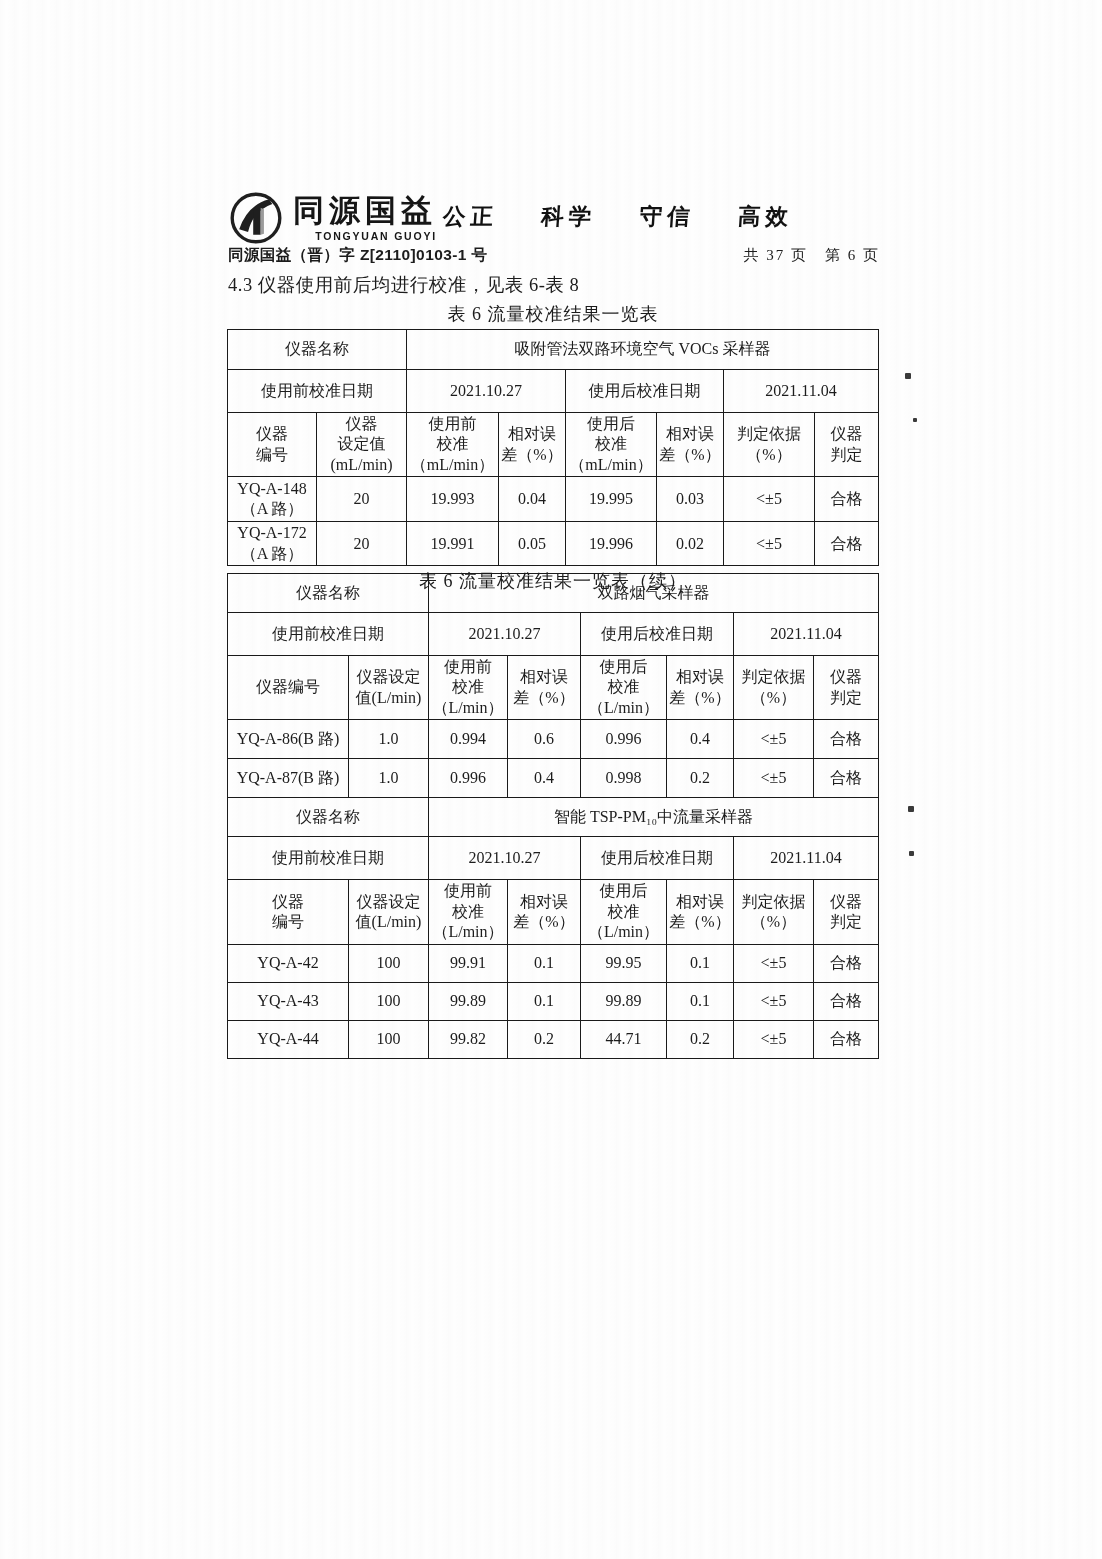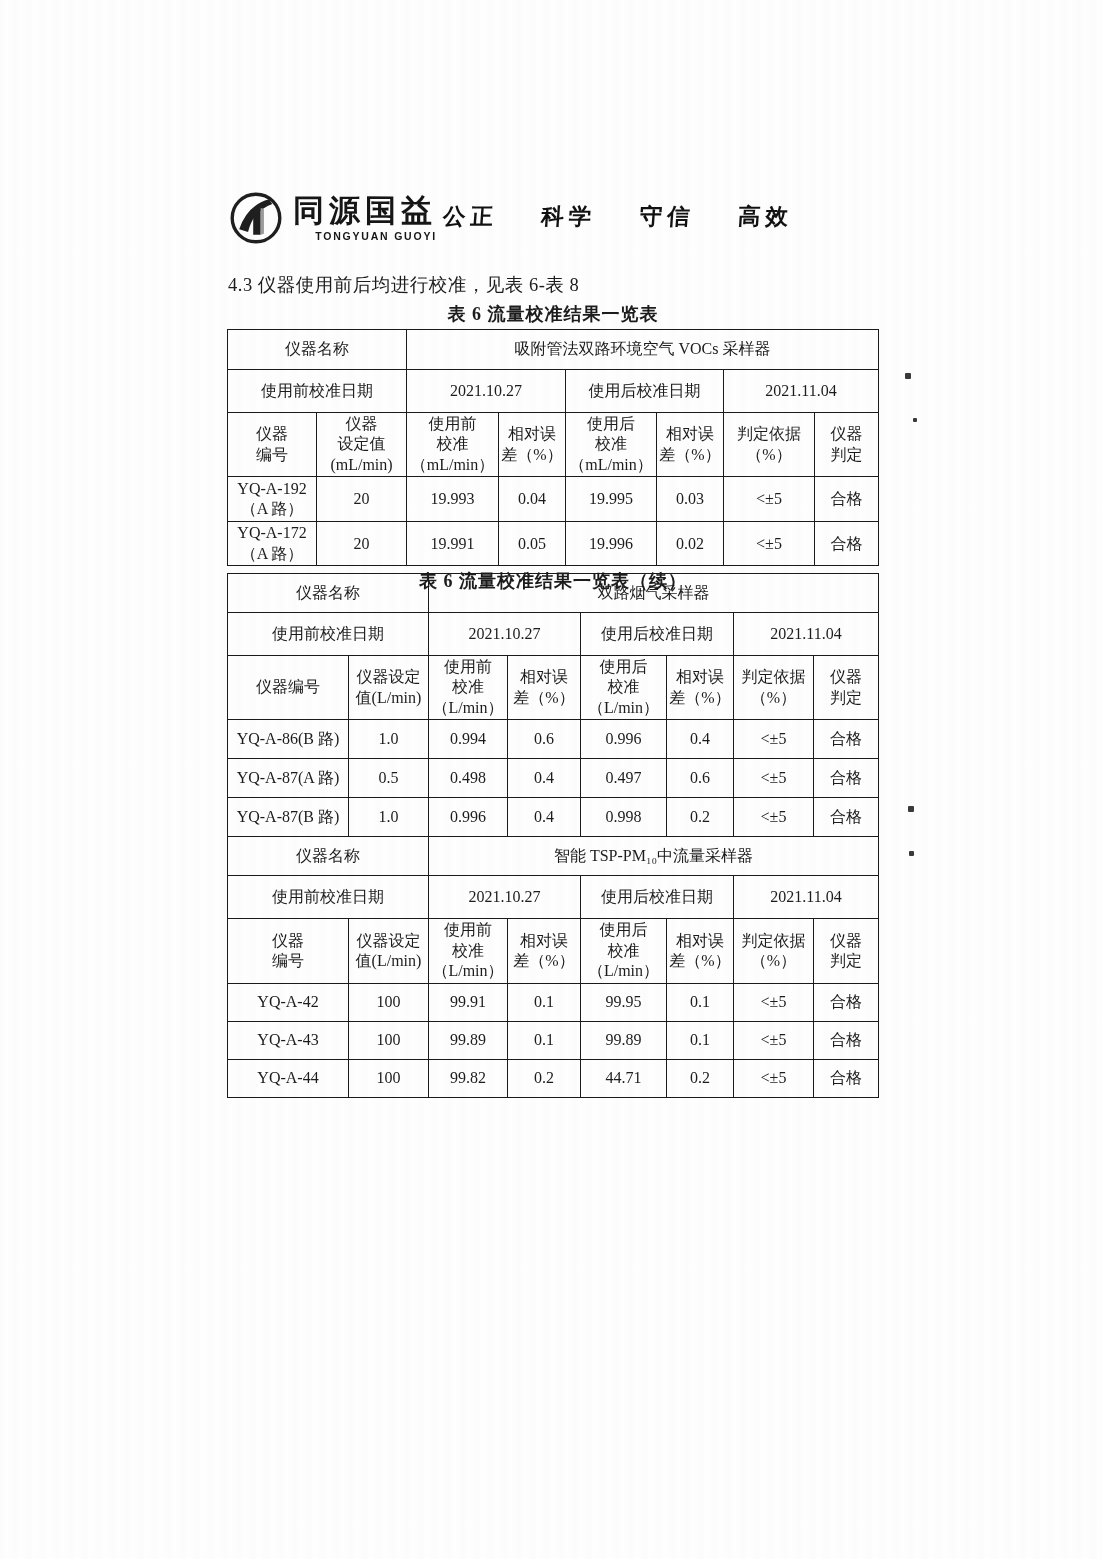--- a/index.html
+++ b/index.html
@@ -15,21 +15,21 @@
   .logo-svg{display:block;}
   .logo-cn{font-family:"Liberation Sans","DejaVu Sans",sans-serif;font-weight:bold;font-size:31px;letter-spacing:5px;line-height:1;color:#161616;}
   .logo-en{font-family:"Liberation Sans","DejaVu Sans",sans-serif;font-weight:bold;font-size:10.5px;letter-spacing:1.8px;margin-top:4px;color:#161616;text-align:right;}
   .slogans{position:absolute;left:443px;top:201px;width:350px;display:flex;justify-content:space-between;
     font-weight:bold;font-size:22.5px;transform:skewX(-4deg);letter-spacing:5px;color:#111;}
   .docline{position:absolute;left:228px;top:245px;width:652px;display:flex;justify-content:space-between;align-items:baseline;}
   .doc-no{font-family:"Liberation Sans","DejaVu Sans",sans-serif;font-weight:600;font-size:15.5px;letter-spacing:0.4px;}
   .page-info{font-size:15px;letter-spacing:2px;}
   .section-heading{position:absolute;left:228px;top:272px;font-size:18.5px;letter-spacing:0.5px;}
   
-  .tbl-title{position:absolute;left:227px;width:652px;text-align:center;font-size:18px;font-weight:700;letter-spacing:1px;}
+  .tbl-title{position:absolute;left:227px;width:652px;text-align:center;font-size:18px;font-weight:400;letter-spacing:1px;}
   #t1-title{top:302px;}
   #t2-title{top:569px;}
   
   table.cal{position:absolute;left:227px;width:652px;border-collapse:collapse;table-layout:fixed;font-size:16px;}
   #t1{top:329px;} #t2{top:573px;}
   table.cal td{border:1.8px solid #1a1a1a;text-align:center;vertical-align:middle;
     white-space:pre-line;line-height:1.28;padding:1px 2px;overflow:hidden;}
   .rh36 td{height:36px}.rh37 td{height:37px}.rh40 td{height:40px}
   .rh42 td{height:42px}.rh41 td{height:41px}.rh56 td{height:56px}
   .rh58 td{height:58px}.rh57 td{height:57px}.rh35 td{height:35px}
@@ -59,20 +59,24 @@
     </div>
   </div>
 
   <div class="slogans">
     <span>公正</span>
     <span>科学</span>
     <span>守信</span>
     <span>高效</span>
   </div>
 
+  <div class="docline">
+    <span class="doc-no">同源国益（晋）字 Z[2110]0103-1 号</span>
+    <span class="page-info">共 37 页　第 6 页</span>
+  </div>
 
   <div class="section-heading">4.3 仪器使用前后均进行校准，见表 6-表 8</div>
 
   <div class="tbl-title" id="t1-title">表 6 流量校准结果一览表</div>
   <table class="cal" id="t1">
     <colgroup>
       <col style="width:89px">
         <col style="width:90px">
         <col style="width:92px">
         <col style="width:67px">
@@ -107,21 +111,21 @@
 校准
 （mL/min）</td>
         <td>相对误
 差（%）</td>
         <td>判定依据
 （%）</td>
         <td>仪器
 判定</td>
       </tr>
       <tr class="rh42">
-        <td>YQ-A-192
+        <td>YQ-A-148
 （A 路）</td>
         <td>20</td>
         <td>19.993</td>
         <td>0.04</td>
         <td>19.995</td>
         <td>0.03</td>
         <td>&lt;±5</td>
         <td>合格</td>
       </tr>
       <tr class="rh41">
@@ -184,30 +188,20 @@
         <td class="ta-l">YQ-A-86(B 路)</td>
         <td>1.0</td>
         <td>0.994</td>
         <td>0.6</td>
         <td>0.996</td>
         <td>0.4</td>
         <td>&lt;±5</td>
         <td>合格</td>
       </tr>
       <tr class="rh36">
-        <td class="ta-l">YQ-A-87(A 路)</td>
-        <td>0.5</td>
-        <td>0.498</td>
-        <td>0.4</td>
-        <td>0.497</td>
-        <td>0.6</td>
-        <td>&lt;±5</td>
-        <td>合格</td>
-      </tr>
-      <tr class="rh36">
         <td class="ta-l">YQ-A-87(B 路)</td>
         <td>1.0</td>
         <td>0.996</td>
         <td>0.4</td>
         <td>0.998</td>
         <td>0.2</td>
         <td>&lt;±5</td>
         <td>合格</td>
       </tr>
       <tr class="rh36">

